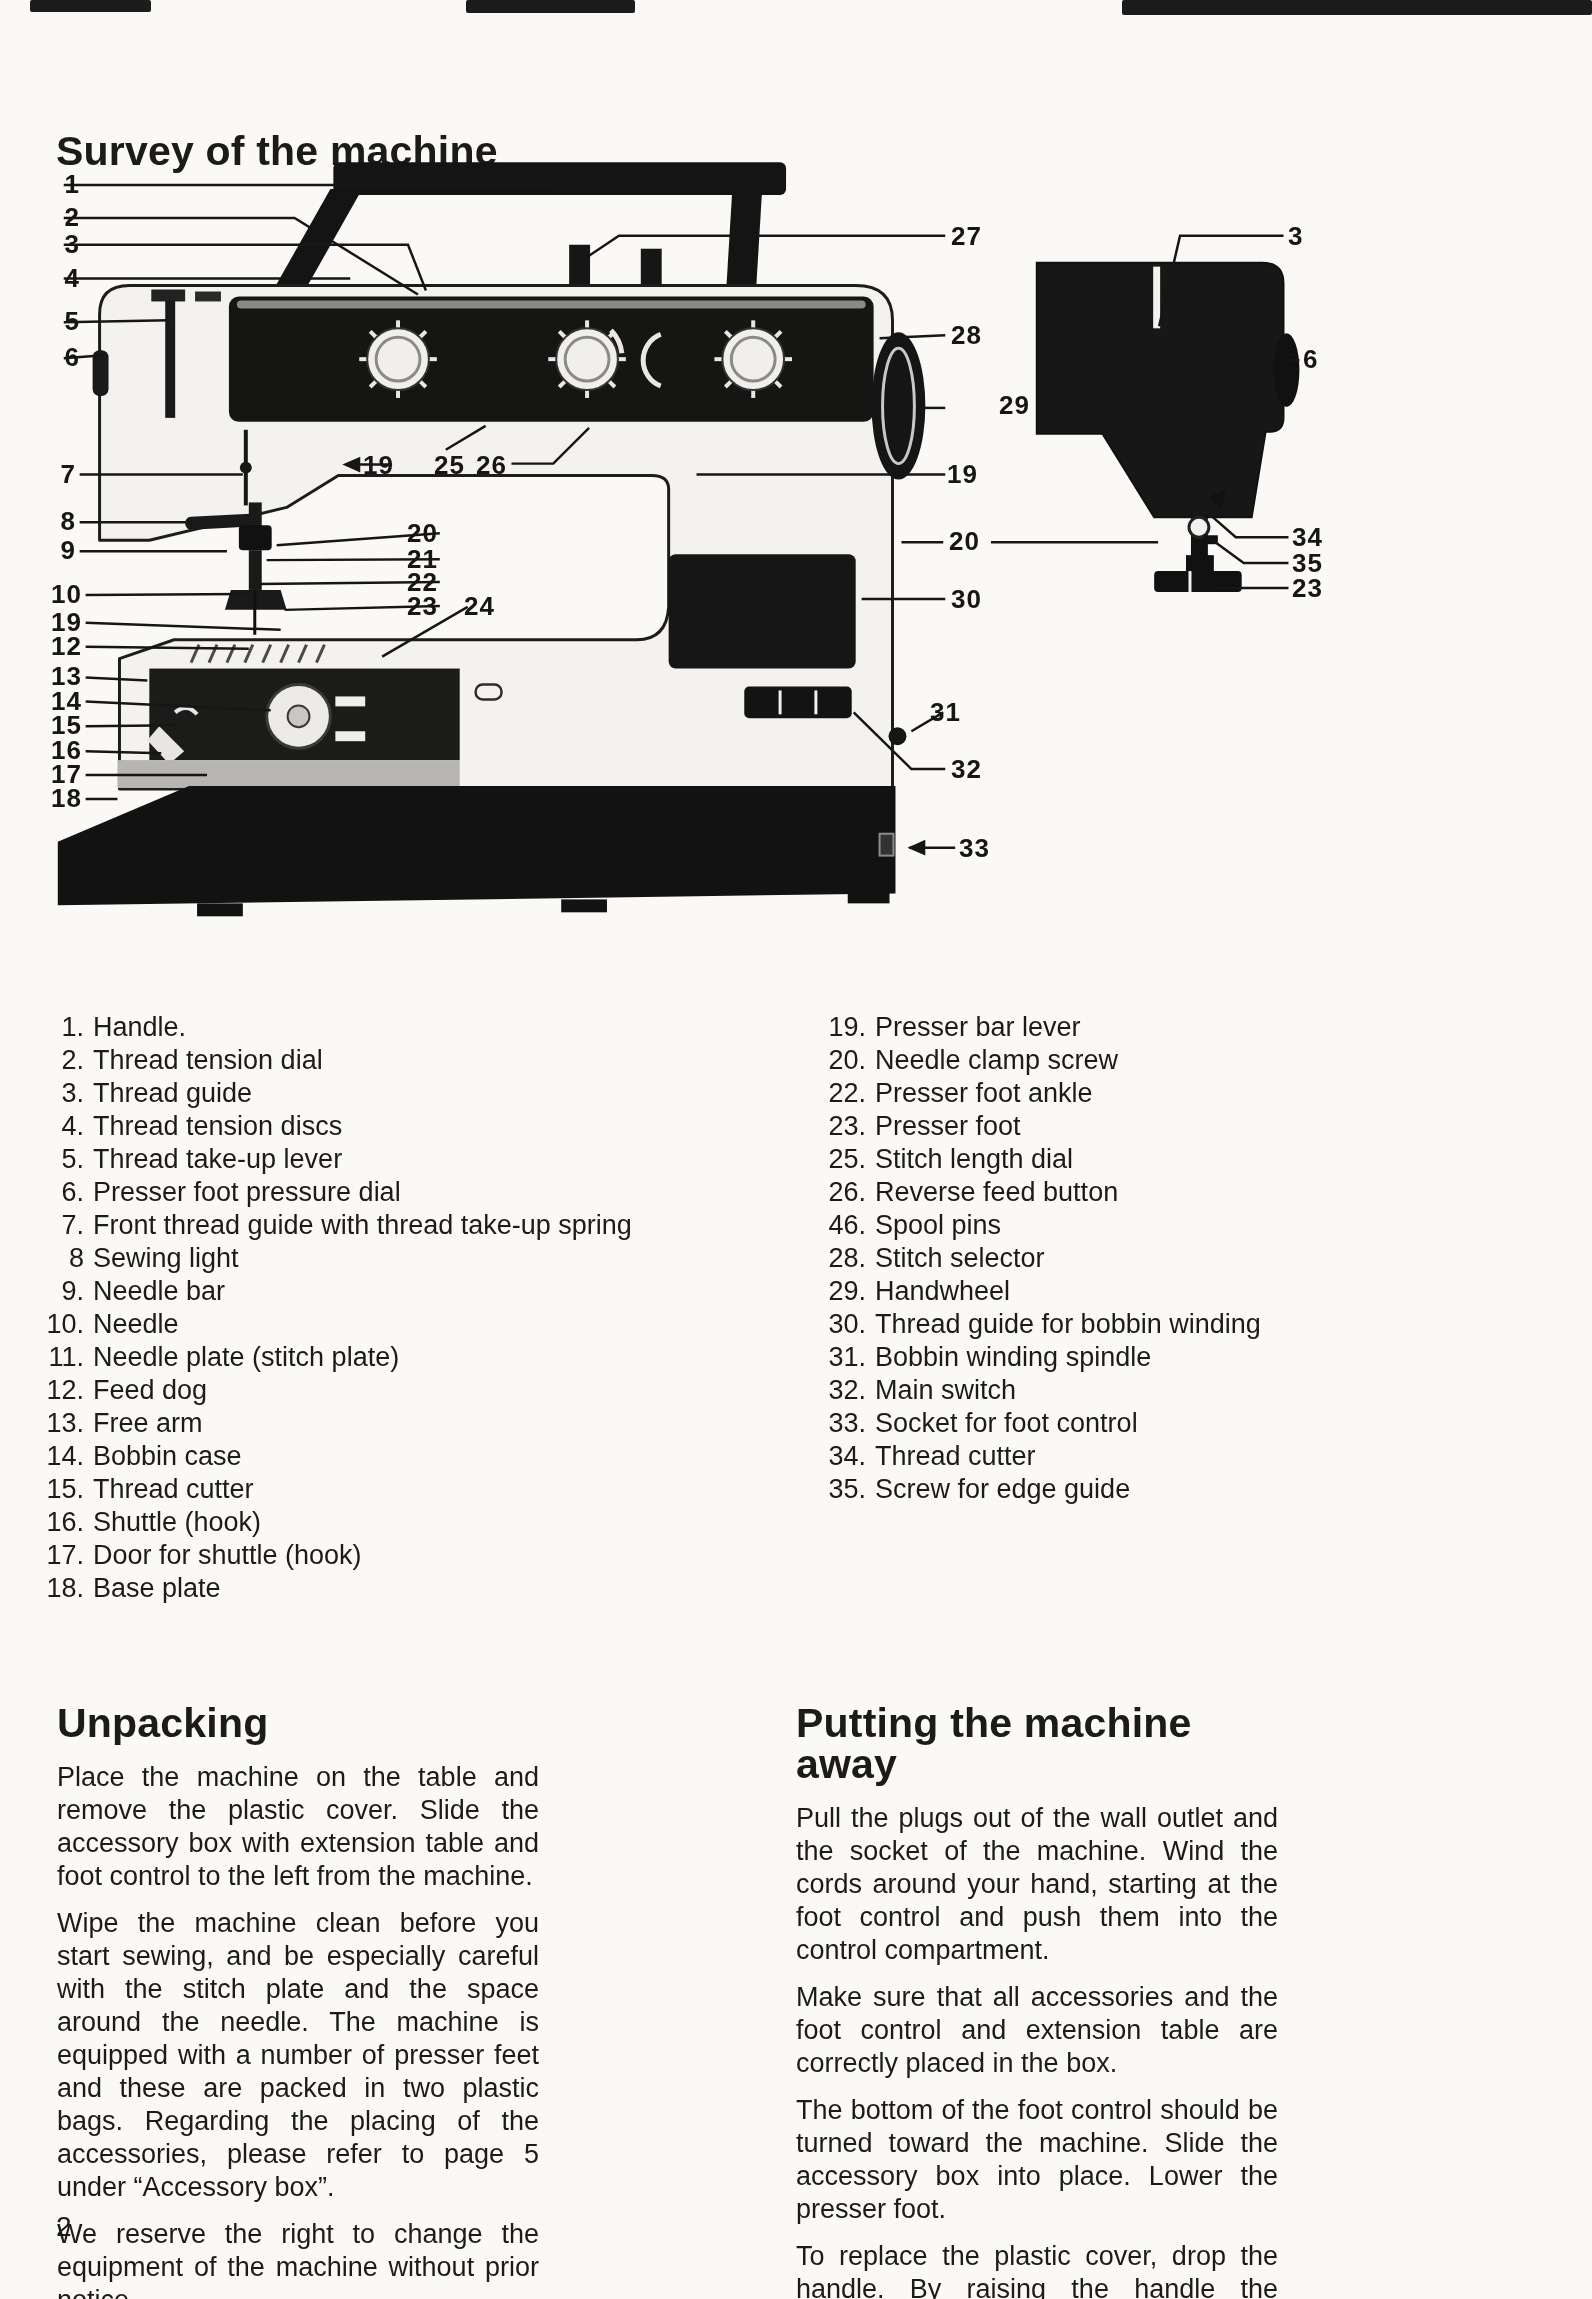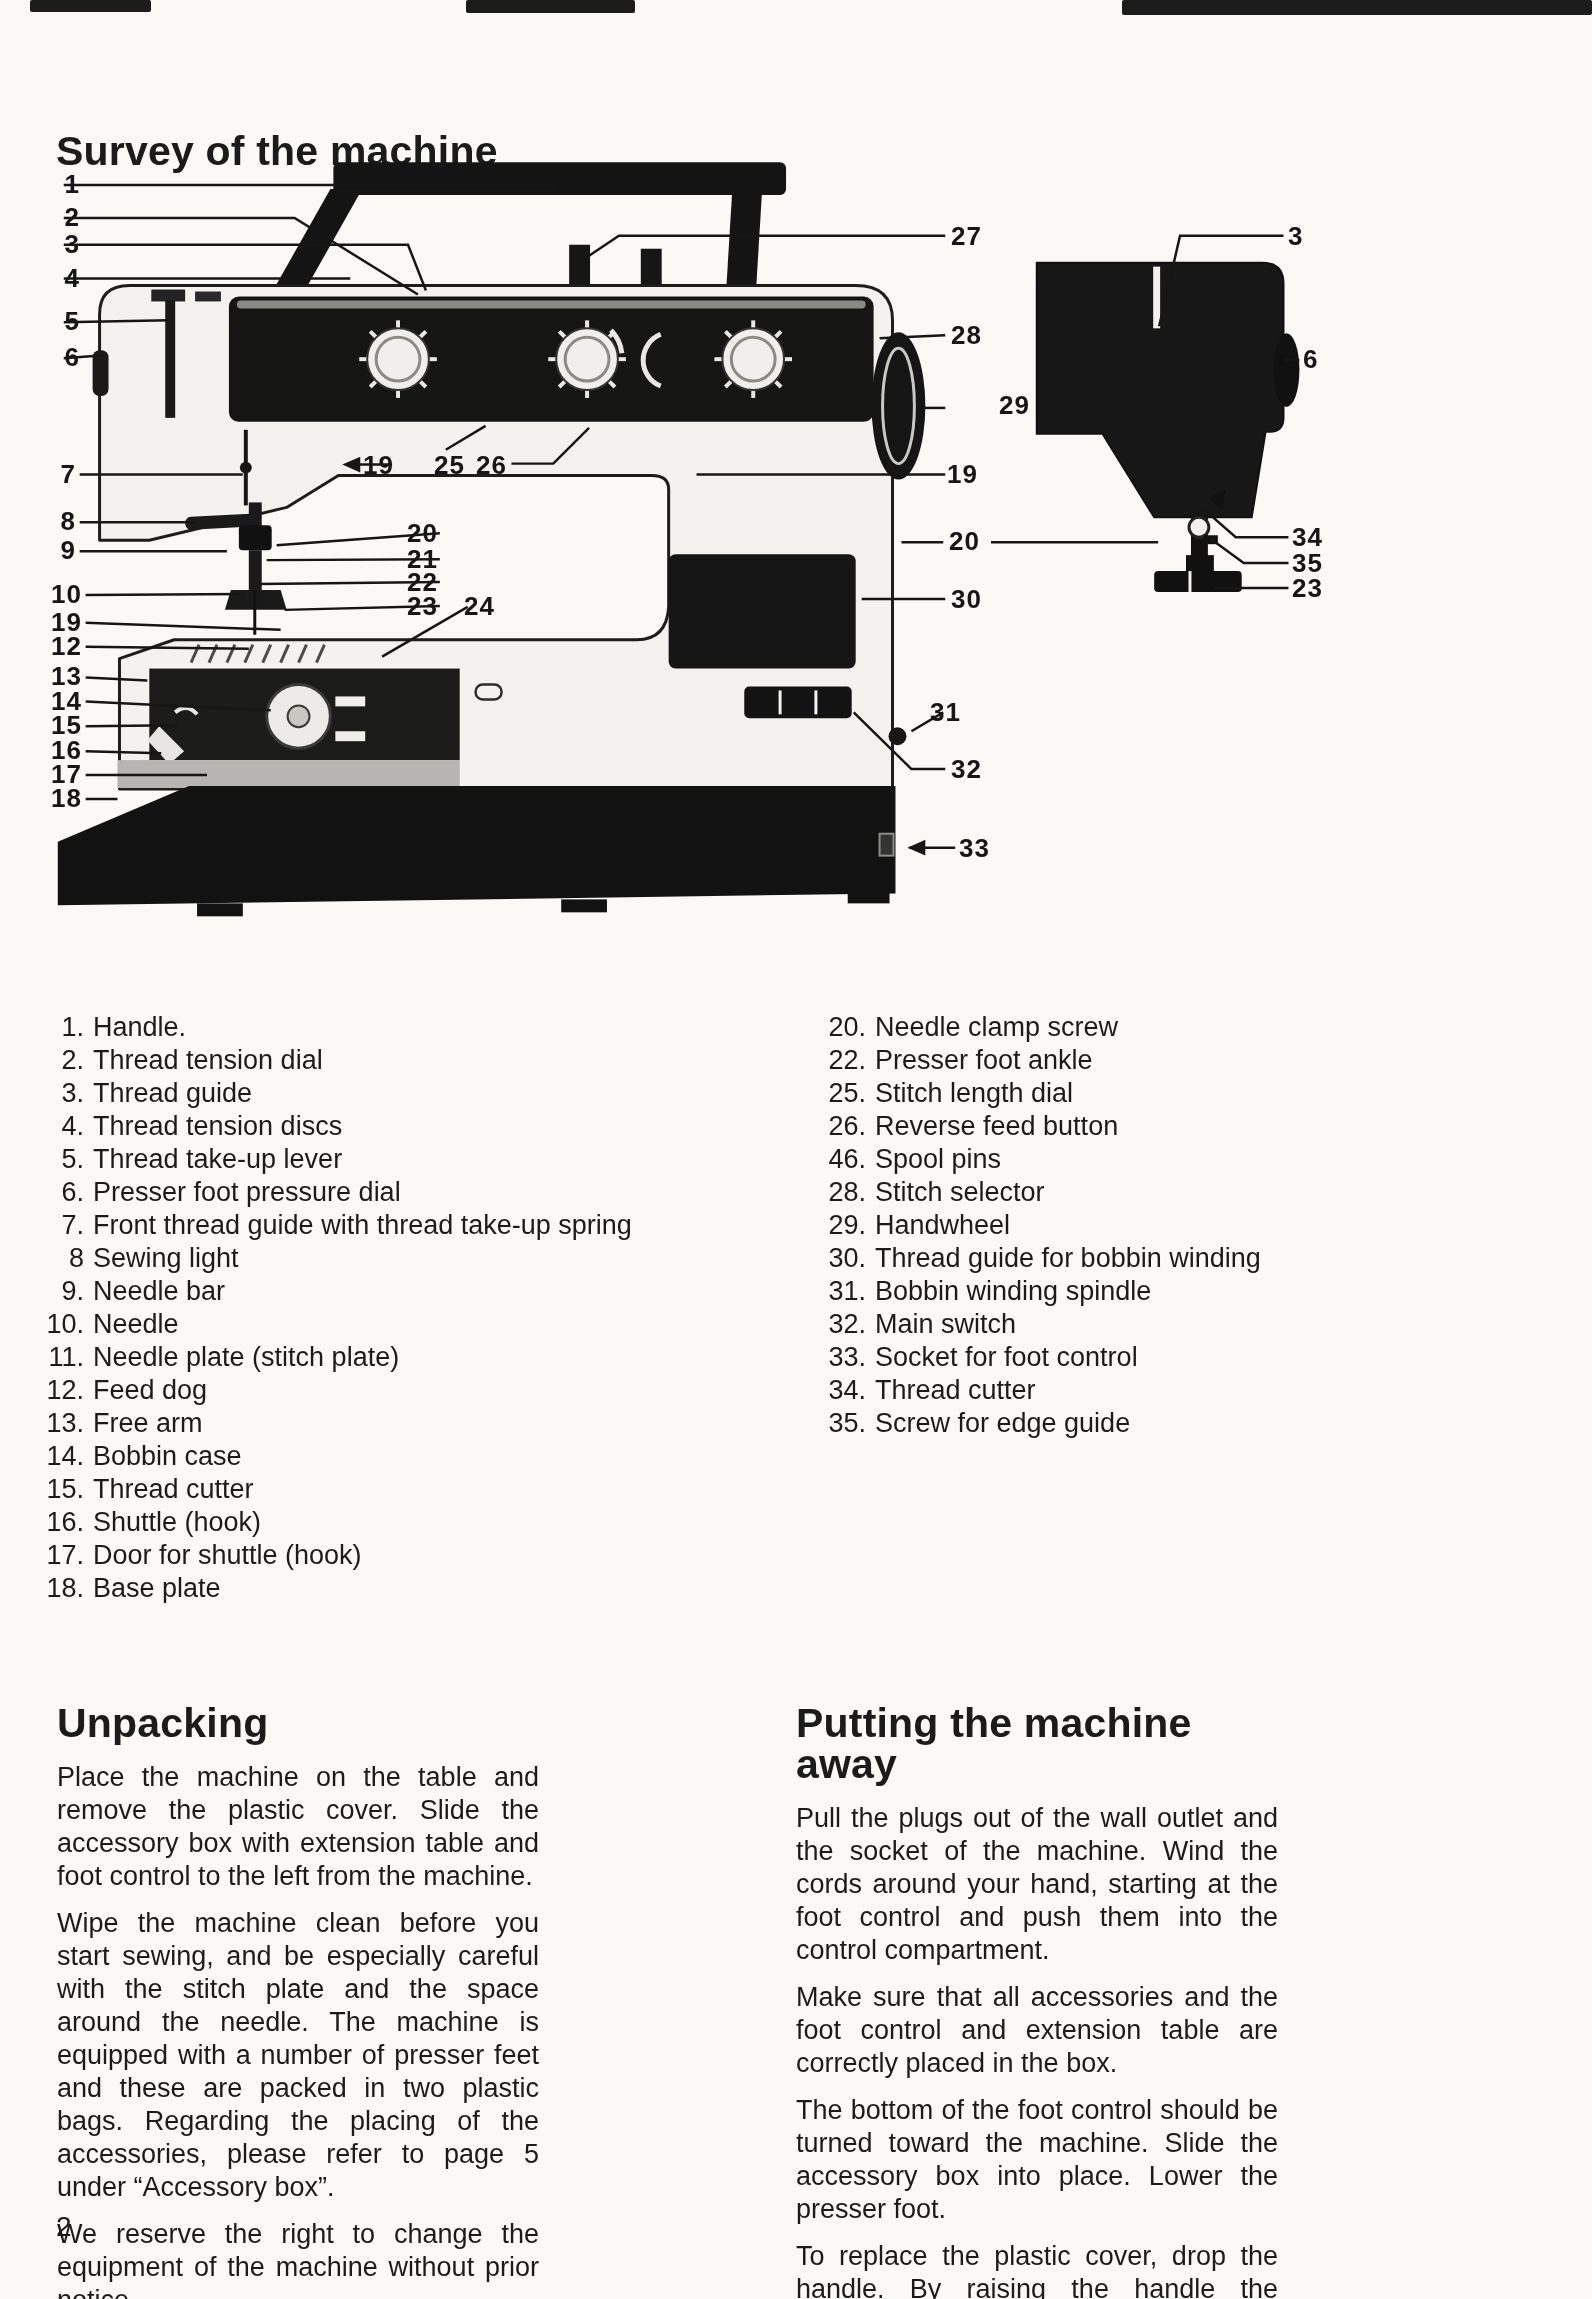--- a/index.html
+++ b/index.html
@@ -342,26 +342,34 @@
         <span class="pl-num">17.</span>
         <span class="pl-txt">Door for shuttle (hook)</span>
       </div>
       <div class="pl-row">
         <span class="pl-num">18.</span>
         <span class="pl-txt">Base plate</span>
       </div>
     </div>
   <div id="plist-right" class="plist">
       <div class="pl-row">
+        <span class="pl-num">19.</span>
+        <span class="pl-txt">Presser bar lever</span>
+      </div>
+      <div class="pl-row">
         <span class="pl-num">20.</span>
         <span class="pl-txt">Needle clamp screw</span>
       </div>
       <div class="pl-row">
         <span class="pl-num">22.</span>
         <span class="pl-txt">Presser foot ankle</span>
+      </div>
+      <div class="pl-row">
+        <span class="pl-num">23.</span>
+        <span class="pl-txt">Presser foot</span>
       </div>
       <div class="pl-row">
         <span class="pl-num">25.</span>
         <span class="pl-txt">Stitch length dial</span>
       </div>
       <div class="pl-row">
         <span class="pl-num">26.</span>
         <span class="pl-txt">Reverse feed button</span>
       </div>
       <div class="pl-row">

